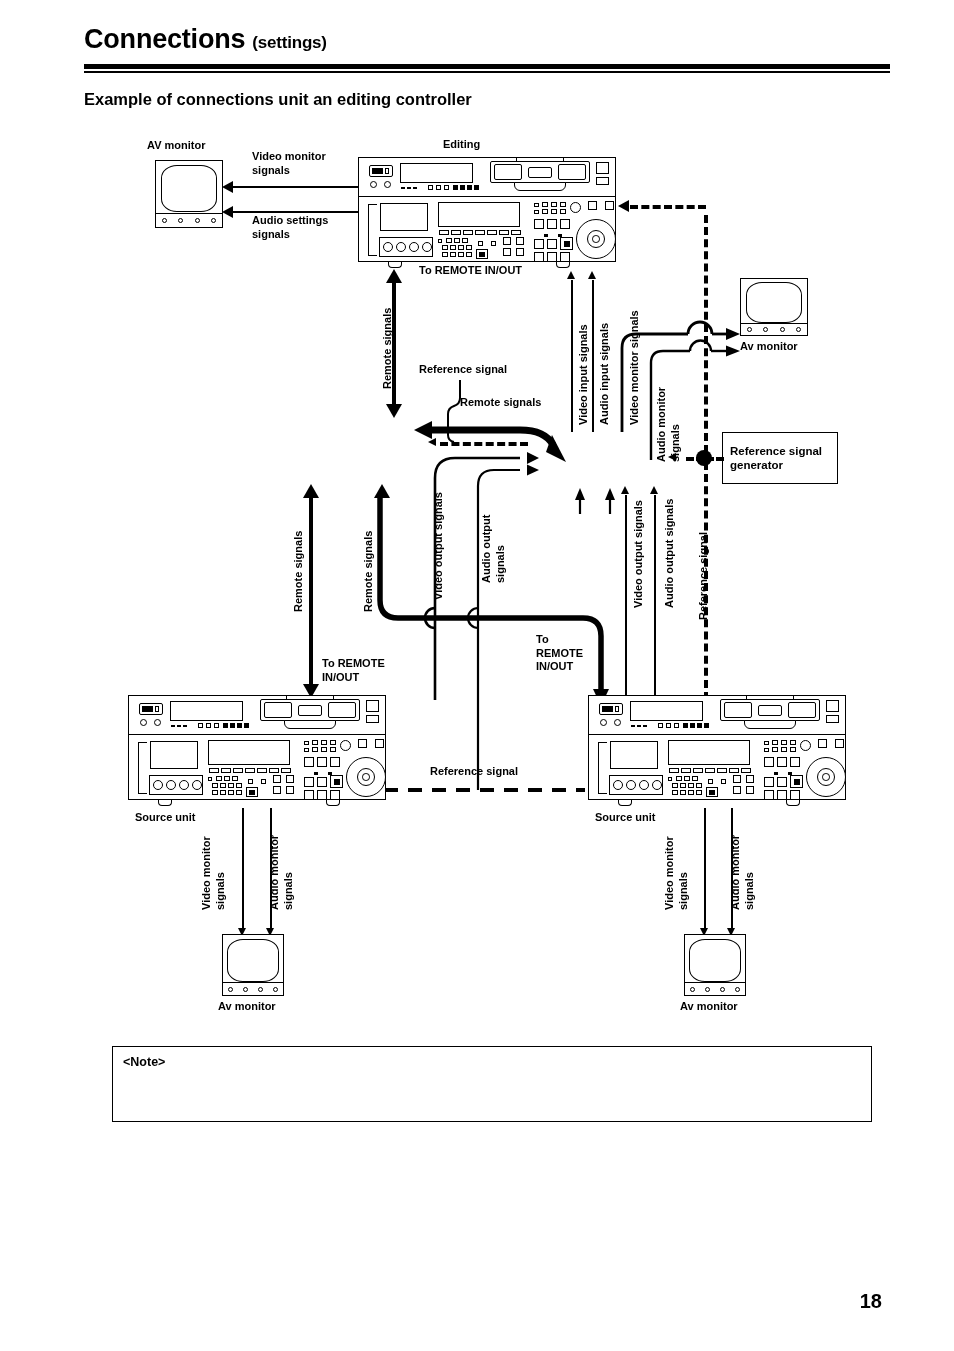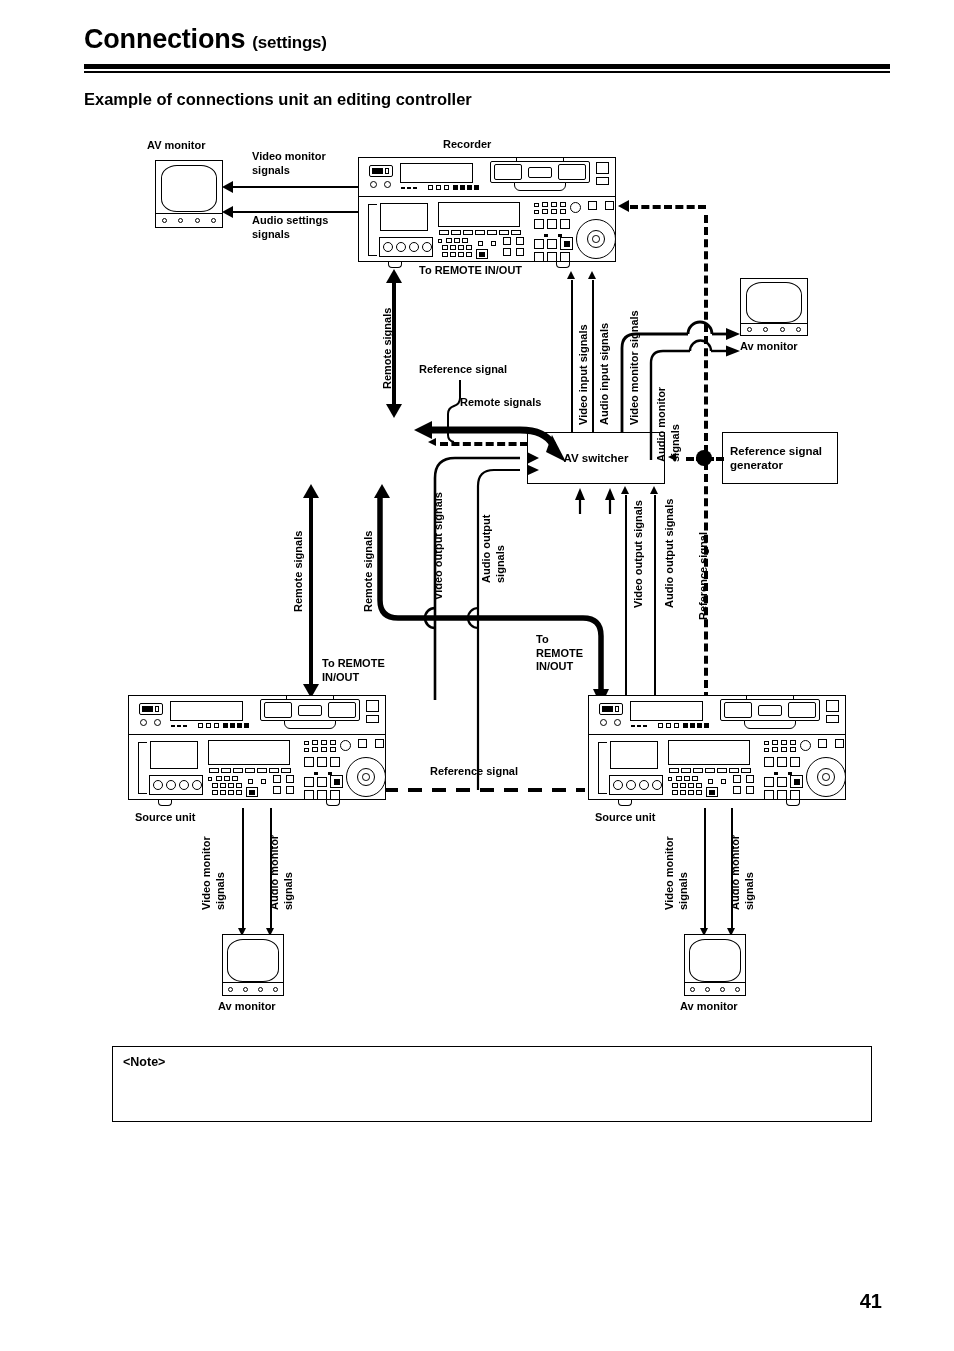--- a/index.html
+++ b/index.html
@@ -134,21 +134,21 @@
   <div class="lbl" style="left:252px;top:150px;">Video monitor
 signals</div>
   <div class="ln hline" style="left:233px;top:186px;width:125px;"></div>
   <div class="arrow arr-left" style="left:222px;top:181px;"></div>
 
   <div class="lbl" style="left:252px;top:214px;">Audio settings
 signals</div>
   <div class="ln hline" style="left:233px;top:211px;width:125px;"></div>
   <div class="arrow arr-left" style="left:222px;top:206px;"></div>
 
-  <div class="lbl" style="left:443px;top:138px;">Recorder</div>
+  <div class="lbl" style="left:443px;top:138px;">Editing</div>
   <div class="vtr" style="left:358px;top:157px;width:258px;height:105px;">
     <div class="chassis"></div>
     <div class="toprow"></div>
 
     <div class="d" style="left:11px;top:8px;width:24px;height:12px;border-radius:2px;">
       <div class="d" style="left:2px;top:1.5px;width:11px;height:6px;background:#000;border:none;"></div>
       <div class="d" style="left:15px;top:1.5px;width:4px;height:6px;border-width:1px;"></div>
     </div>
     <div class="d circ" style="left:12px;top:24px;width:7px;height:7px;"></div>
     <div class="d circ" style="left:26px;top:24px;width:7px;height:7px;"></div>
@@ -243,23 +243,20 @@
 
   <div class="dashh" style="left:630px;top:205px;width:76px;"></div>
   <div class="arrow arr-left" style="left:618px;top:200px;"></div>
 
   <div class="ln vline thick" style="left:392px;top:280px;height:125px;"></div>
   <div class="arrow arr-up arr-bg" style="left:386px;top:269px;"></div>
   <div class="arrow arr-down arr-bg" style="left:386px;top:404px;"></div>
   <div class="lbl vert" style="left:381px;top:389px;">Remote signals</div>
 
 
-  <div class="box" style="left:527px;top:432px;width:138px;height:52px;">
-    <div class="boxlabel">AV switcher</div>
-  </div>
 
   <div class="box lefttext" style="left:722px;top:432px;width:116px;height:52px;">
     <div class="boxlabel">Reference signal
 generator</div>
   </div>
 
   <div class="lbl" style="left:419px;top:363px;">Reference signal</div>
 
   <div class="lbl" style="left:460px;top:396px;">Remote signals</div>
 
@@ -585,15 +582,15 @@
         <i></i>
         <i></i>
       </div>
   </div>
   <div class="lbl" style="left:680px;top:1000px;">Av monitor</div>
 
   <div id="note-box">
     <p id="note-title">&lt;Note&gt;</p>
   </div>
 
-  <div id="page-number">41</div>
+  <div id="page-number">18</div>
 
 </div>
 
 </body></html>

